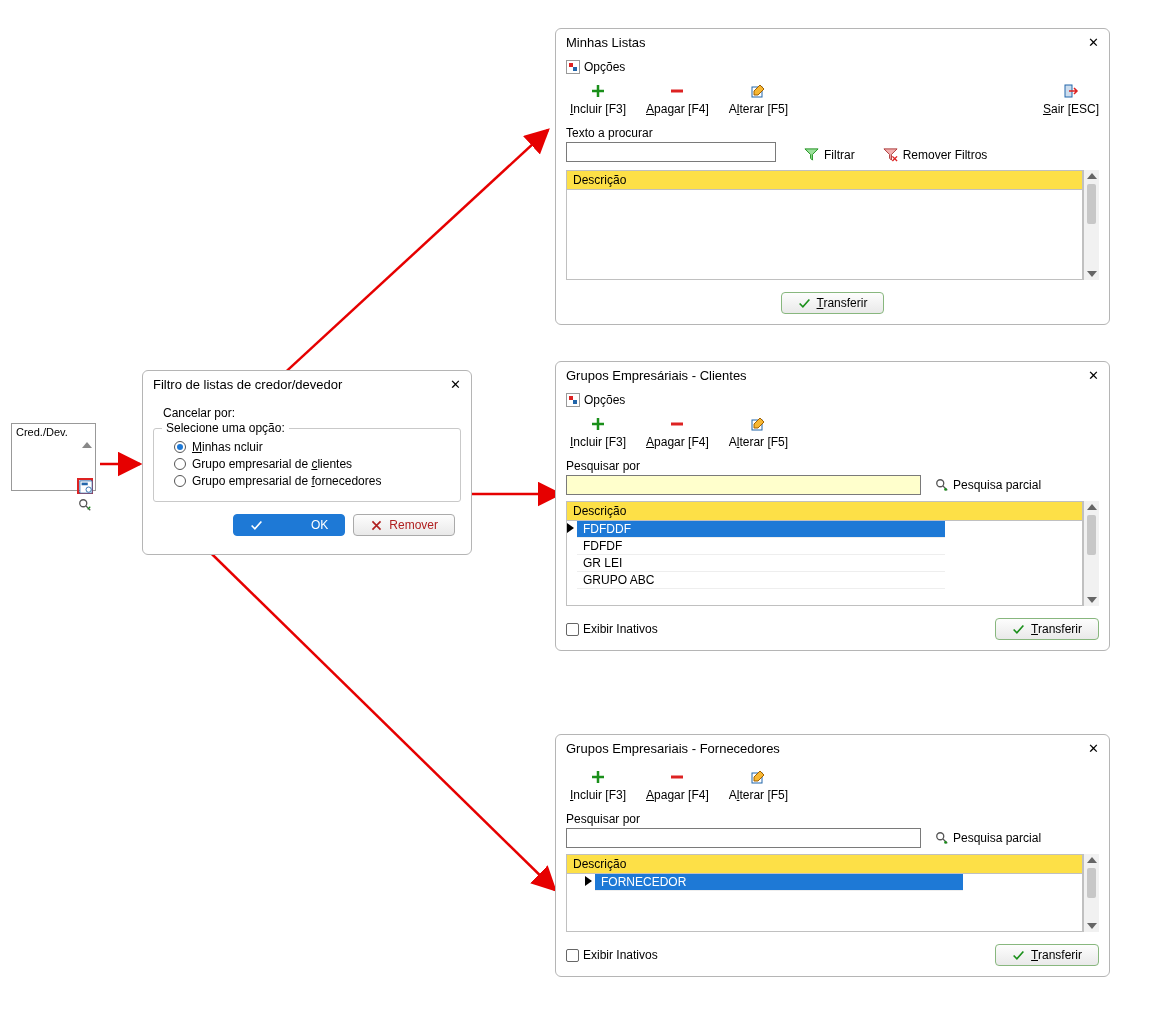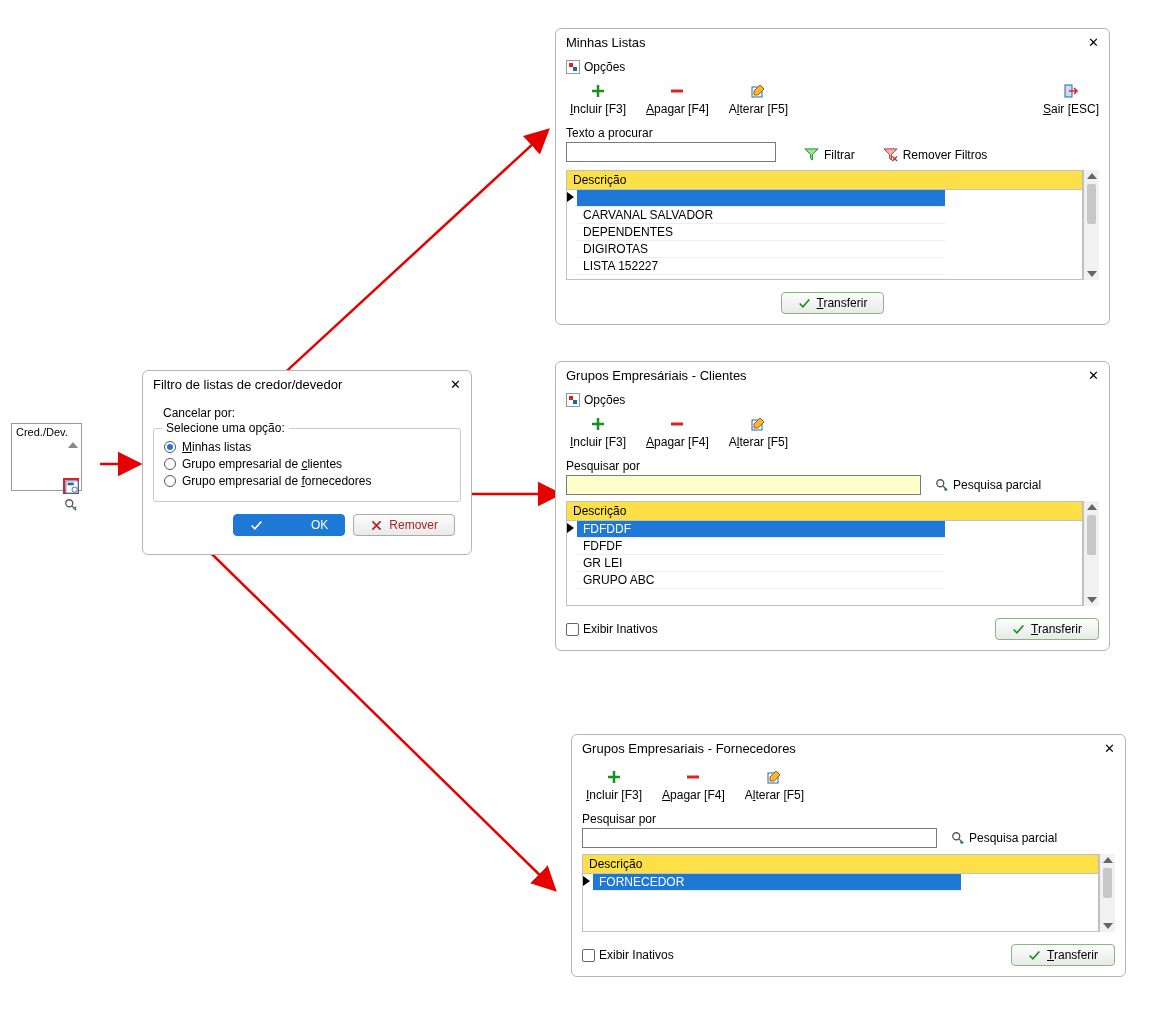--- a/index.html
+++ b/index.html
@@ -12,21 +12,21 @@
     font-size: 12px;
     color: #000;
     position: relative;
     overflow: hidden;
   }
   svg.arrows { position:absolute; top:0; left:0; width:1150px; height:1018px; pointer-events:none; }
 
   
   .origin-panel {
     position: absolute;
-    width: 71px;
+    width: 85px;
     border: 1px solid #999;
     background: #fff;
   }
   .origin-header { font-size: 11px; padding: 2px 4px; background:#fff; }
   .origin-body { height: 50px; position:relative; }
   .up-arrow-mini, .down-arrow-mini {
     position:absolute; right:3px; width:0; height:0; border-left:5px solid transparent; border-right:5px solid transparent;
   }
   .up-arrow-mini { top:2px; border-bottom:6px solid #888; }
   .origin-icon-box {
@@ -108,21 +108,21 @@
 
   
   .filter-dialog {
     position:absolute;
     width: 330px;
     background:#fff;
     border:1px solid #b5b5b5;
     border-radius:6px;
   }
   .groupbox {
-    border:1px solid #c9c9c9; border-radius:3px; margin:8px 0; padding:8px 10px 10px 10px; position:relative;
+    border:1px solid #c9c9c9; border-radius:3px; margin:8px 0; padding:8px 10px 10px 20px; position:relative;
   }
   .groupbox .legend { position:absolute; top:-8px; left:8px; background:#fff; padding:0 4px; font-size:12px;}
   .radio-row { display:flex; align-items:center; gap:6px; font-size:12px; margin:3px 0; cursor:pointer;}
   .radio { width:12px; height:12px; border:1px solid #555; border-radius:50%; display:inline-flex; align-items:center; justify-content:center;}
   .radio.checked::after { content:''; width:6px; height:6px; background:#1e79d6; border-radius:50%; }
 
   .dlg-buttons { display:flex; justify-content:flex-end; gap:8px; padding:4px 6px 8px 6px;}
   .btn-primary { background:#1e79d6; color:#fff; border:1px solid #1e79d6;gap:48px; }
   .btn-primary svg path { stroke:#fff;}
   .btn-cancel { color:#b02020; }
@@ -171,21 +171,21 @@
   <div class="titlebar">
     <div class="title-text">Filtro de listas de credor/devedor</div>
     <div class="close-x">✕</div>
   </div>
   <div class="inner">
     <div class="field-label" style="margin-left:10px;">Cancelar por:</div>
     <div class="groupbox">
       <div class="legend">Selecione uma opção:</div>
       <div class="radio-row">
         <span class="radio checked"></span>
-        <span><span class="und1">M</span><span>inhas listas</span></span>
+        <span><span class="und1">M</span><span>inhas ncluir</span></span>
       </div>
       <div class="radio-row">
         <span class="radio"></span>
         <span>Grupo empresarial de <span class="und1">c</span>lientes</span>
       </div>
       <div class="radio-row">
         <span class="radio"></span>
         <span>Grupo empresarial de <span class="und1">f</span>ornecedores</span>
       </div>
     </div>
@@ -268,27 +268,20 @@
         <svg viewBox="0 0 16 16">
             <path d="M1 2 H15 L9 8 V14 L7 12 V8 Z" fill="#f3b0b0" stroke="#a33"></path>
             <path d="M10 10 L15 15 M15 10 L10 15" stroke="#d22" stroke-width="1.5"></path>
           </svg>
         <span>Remover Filtros</span>
       </div>
     </div>
     <div class="grid-area" style="height:110px;">
       <div class="grid">
         <div class="grid-header">Descrição</div>
-        <div class="grid-rows-wrap" id="rows-win1" style="padding-left:10px;">
-            <div class="grid-row selected" style="width: 368px;">&nbsp;<div class="row-caret"></div></div>
-            <div class="grid-row" style="width: 368px;">CARVANAL SALVADOR</div>
-            <div class="grid-row" style="width: 368px;">DEPENDENTES</div>
-            <div class="grid-row" style="width: 368px;">DIGIROTAS</div>
-            <div class="grid-row" style="width: 368px;">LISTA 152227</div>
-          </div>
       </div>
       <div class="vscroll">
         <div class="tri-up"></div>
         <div class="thumb"></div>
         <div class="tri-down"></div>
       </div>
     </div>
     <div class="bottom-bar" style="justify-content:center;">
       <div class="btn green-border">
         <svg viewBox="0 0 16 16">
@@ -375,21 +368,21 @@
       <div class="btn green-border">
         <svg viewBox="0 0 16 16">
             <path d="M2 8 L6 12 L14 3" stroke="#1a8f1a" stroke-width="2" fill="none"></path>
           </svg>
         <span><span class="und1">T</span>ransferir</span>
       </div>
     </div>
   </div>
 </div>
 
-<div class="win" style="left:571px; top:734px; width:555px;">
+<div class="win" style="left:555px; top:734px; width:555px;">
   <div class="titlebar">
     <div class="title-text">Grupos Empresariais - Fornecedores</div>
     <div class="close-x">✕</div>
   </div>
   <div class="inner">
     <div class="toolbar">
       <div class="tool-item">
         <div class="icon-slot">
             <svg width="14" height="14">
               <path d="M7 1 V13 M1 7 H13" stroke="#1a8f1a" stroke-width="2.5"></path>
@@ -426,21 +419,21 @@
               <circle cx="12" cy="13" r="1.5" fill="#1a8f1a"></circle>
             </svg>
           <span>Pesquisa parcial</span>
         </div>
       </div>
     </div>
     <div class="grid-area" style="height:78px;">
       <div class="grid">
         <div class="grid-header">Descrição</div>
         <div class="grid-rows-wrap" id="rows-win3" style="padding-left:10px;">
-            <div class="grid-row selected" style="width: 368px;">FORNECEDOR<div class="row-caret"></div></div>
+            <div class="grid-row selected" style="width: 368px; margin-left: 18px;">FORNECEDOR<div class="row-caret"></div></div>
           </div>
       </div>
       <div class="vscroll">
         <div class="tri-up"></div>
         <div class="thumb" style="height:30px;"></div>
         <div class="tri-down"></div>
       </div>
     </div>
     <div class="bottom-bar">
       <div class="left">

